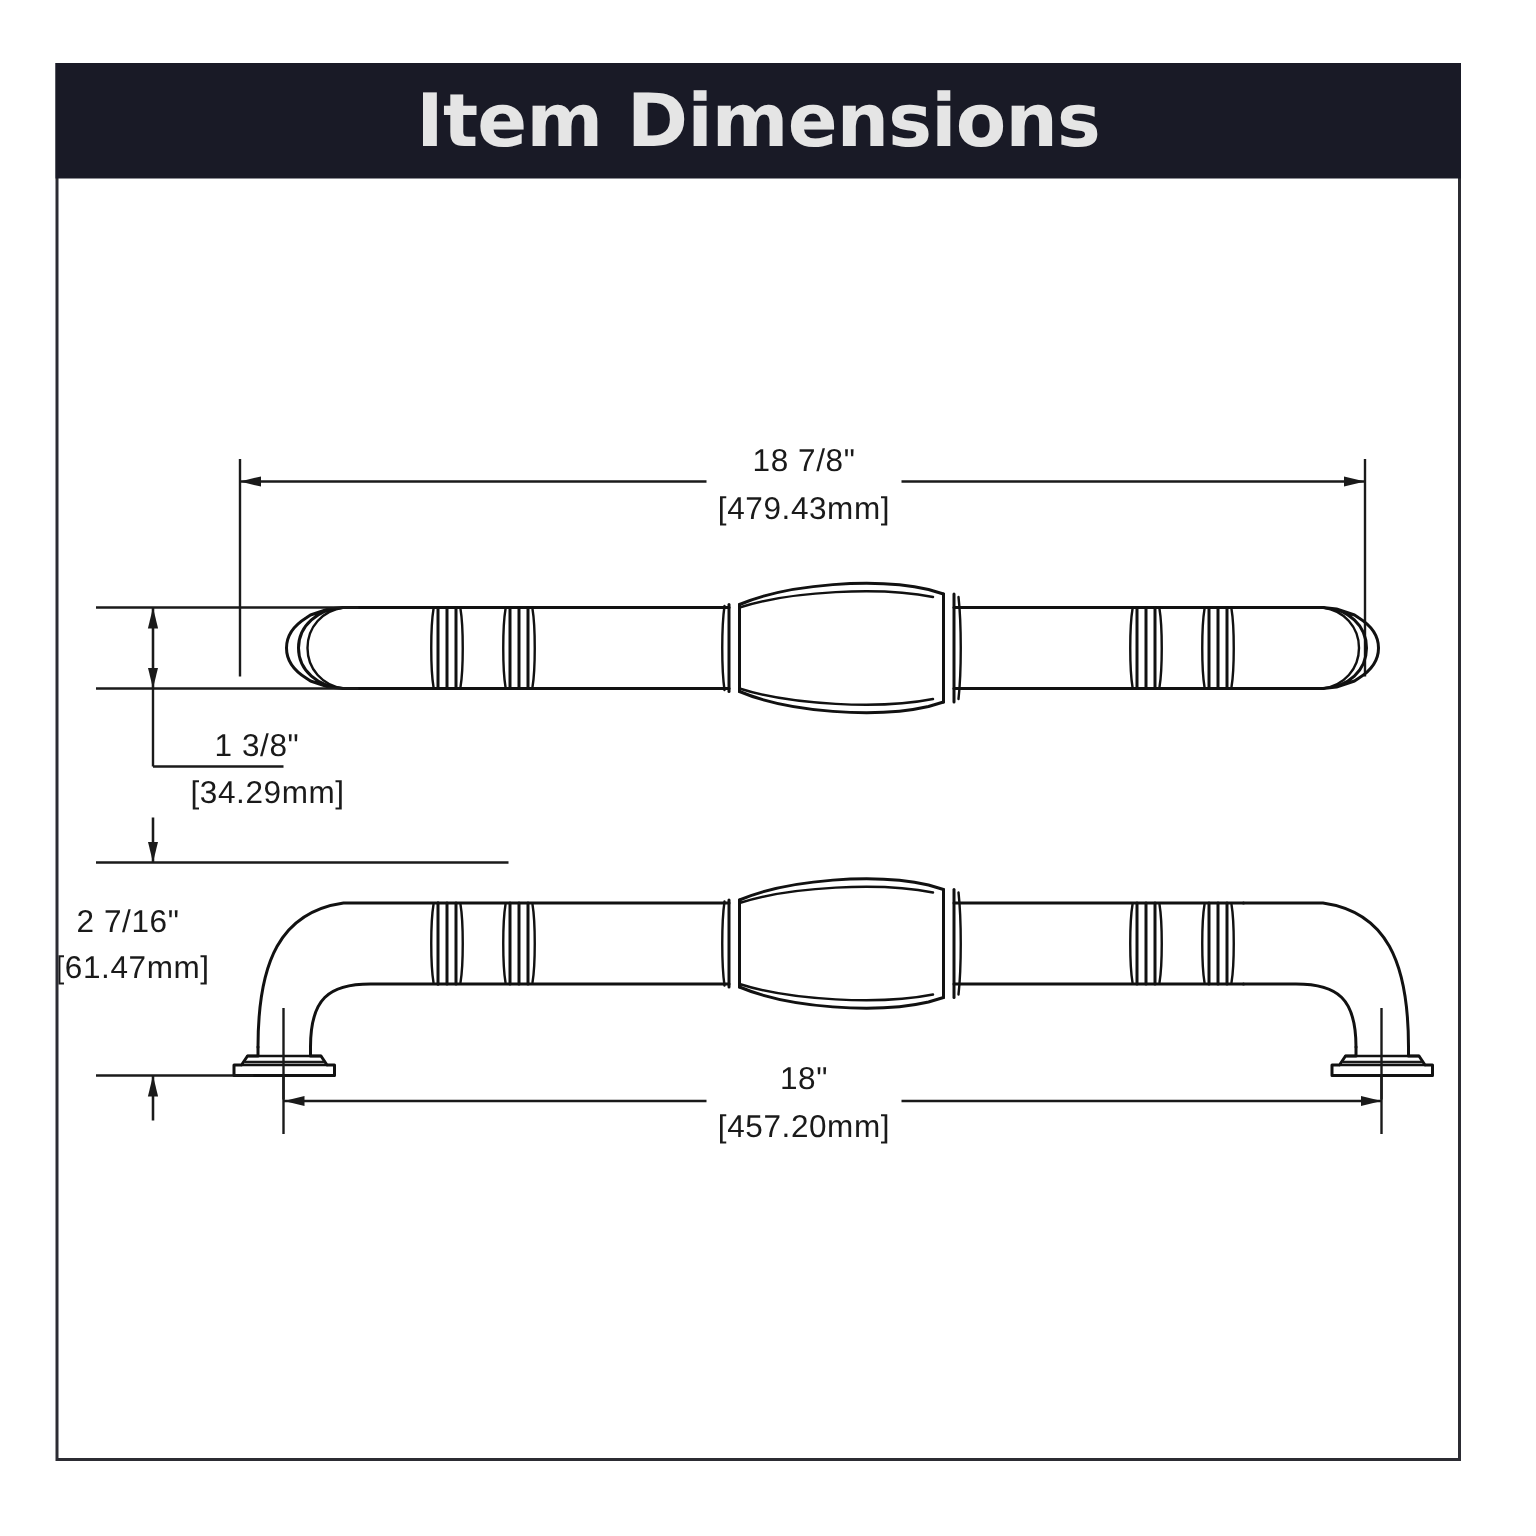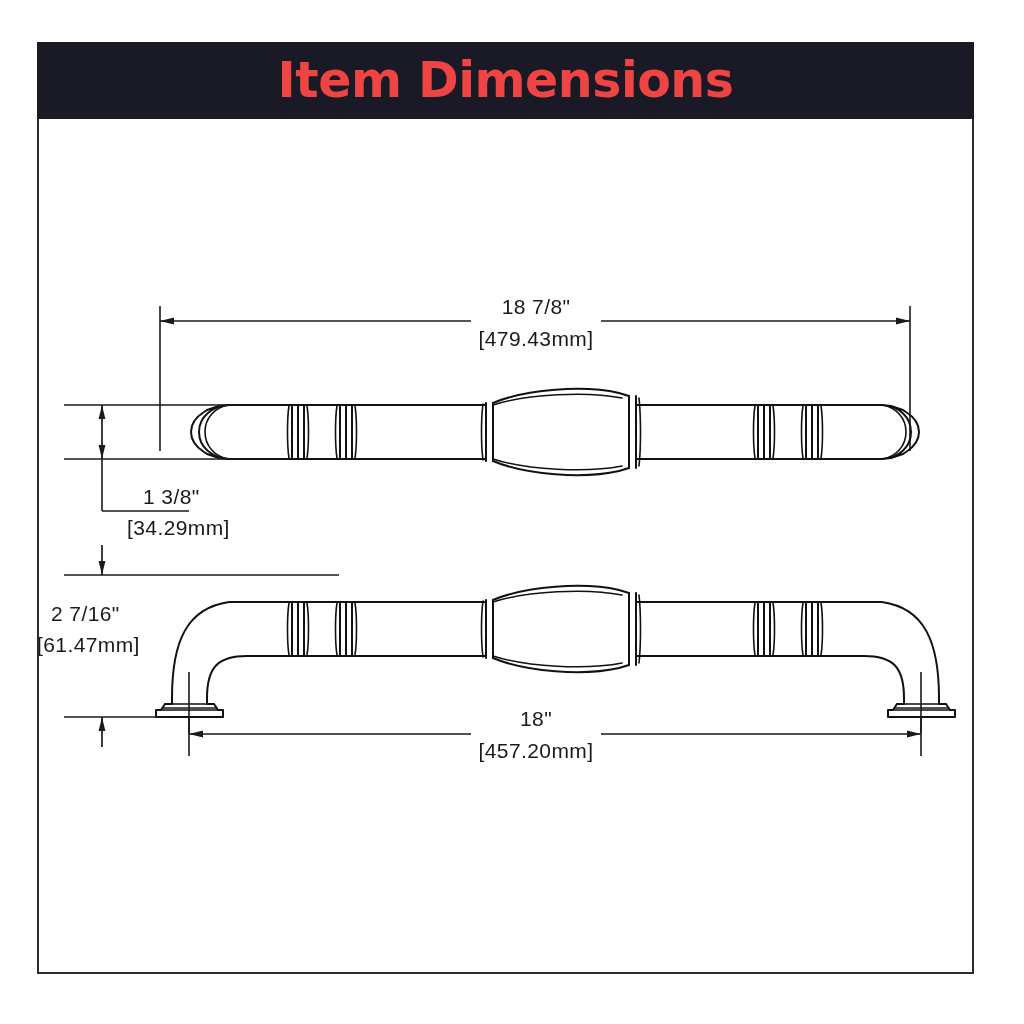--- a/index.html
+++ b/index.html
@@ -37,21 +37,21 @@
     top: 42px;
     width: 937px;
     height: 77px;
     background: #191a26;
     display: flex;
     align-items: center;
     justify-content: center;
     box-sizing: border-box;
   }
   #banner-title {
-    color: #ef4444;
+    color: #e5e5e5;
     font-family: "DejaVu Sans", sans-serif;
     font-size: 49px;
     font-weight: bold;
     letter-spacing: -0.5px;
     line-height: 1;
     white-space: nowrap;
   }
   #drawing-area {
     position: absolute;
     left: 39px;

